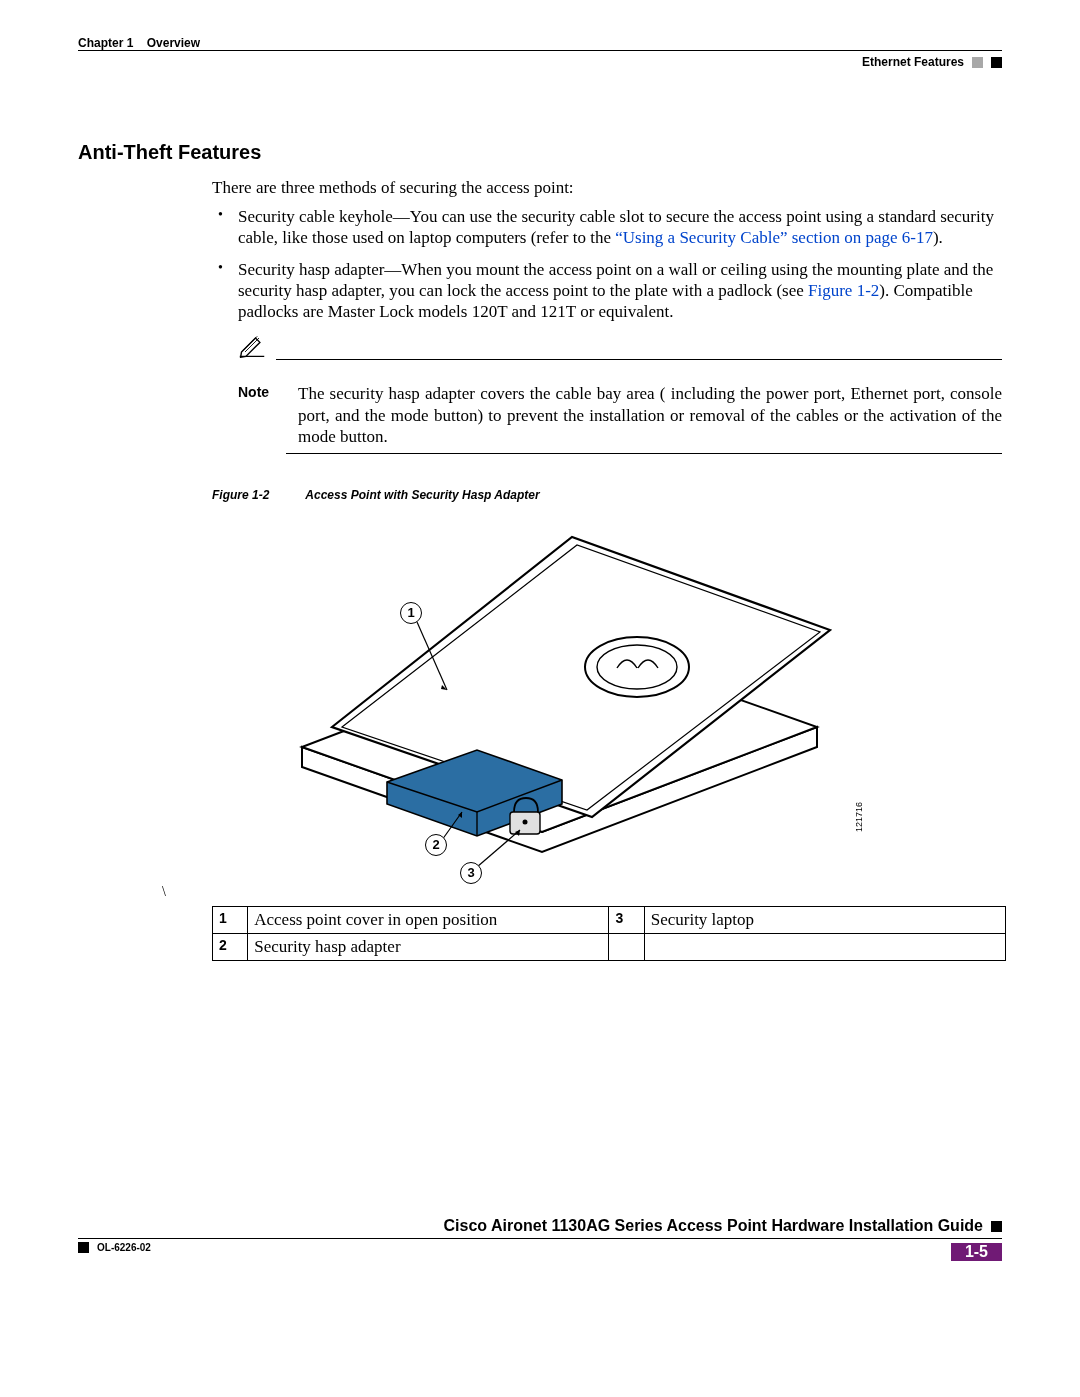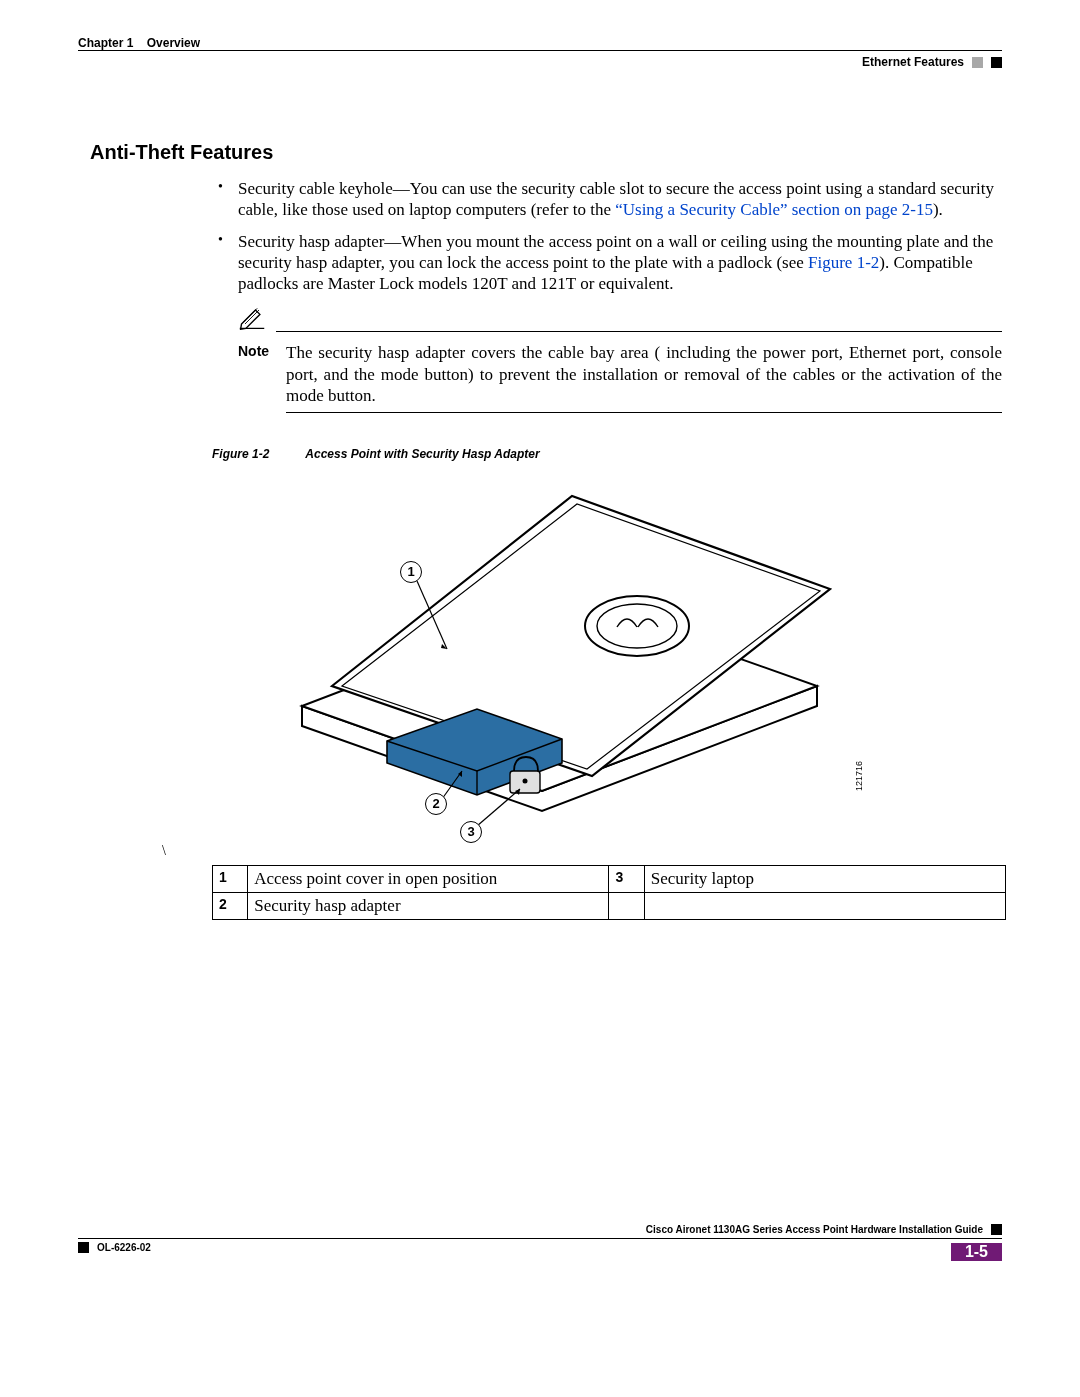--- a/index.html
+++ b/index.html
@@ -46,21 +46,21 @@
     margin-top: 4px;
   }
   .hdr-square { width: 11px; height: 11px; background: #000; display:inline-block; }
   .hdr-square.grey { background:#a8a8a8; }
 
   
   h2.section-title {
     font-family: Arial, Helvetica, sans-serif;
     font-size: 20px;
     font-weight: bold;
-    margin: 72px 0 14px 12px;
+    margin: 72px 0 14px 0;
   }
   .body-indent { margin-left: 134px; }
 
   p.intro { margin: 0 0 8px 0; font-size: 17px; }
 
   ul.bullets {
     list-style: none;
     padding: 0;
     margin: 0;
   }
@@ -92,22 +92,22 @@
   }
   .note-icon svg { width: 28px; height: 26px; }
   .note-rule-top {
     flex:1;
     border-top: 1px solid #000;
     height:0;
     margin-bottom:2px;
   }
   .note-body {
     display:flex;
-    gap:10px;
-    margin-top:8px;
+    gap:22px;
+    margin-top:21px;
   }
   .note-label {
     font-family: Arial, Helvetica, sans-serif;
     font-weight: bold;
     font-size: 14px;
     min-width: 38px;
     padding-top:1px;
   }
   .note-text {
     font-size: 17px;
@@ -190,21 +190,21 @@
     position: absolute;
     left: 78px; right: 78px; bottom: 34px;
   }
   .footer-title-row {
     display:flex;
     align-items:center;
     justify-content:flex-end;
     gap:8px;
     font-family: Arial, Helvetica, sans-serif;
     font-weight:bold;
-    font-size:10px;
+    font-size:16px;
     margin-bottom:3px;
   }
   .footer-line { border-top:1px solid #000; }
   .footer-bottom {
     display:flex;
     align-items:center;
     margin-top:3px;
     font-family: Arial, Helvetica, sans-serif;
     font-weight:bold;
     font-size:10px;
@@ -238,24 +238,25 @@
     <div class="hdr-right-row">
       <span>Ethernet Features</span>
       <span class="hdr-square grey"></span>
       <span class="hdr-square"></span>
     </div>
   </div>
 
   <h2 class="section-title">Anti-Theft Features</h2>
 
   <div class="body-indent">
+    <p class="intro">There are three methods of securing the access point:</p>
 
     <ul class="bullets">
       <li>
-        <span>Security cable keyhole—You can use the security cable slot to secure the access point using a standard security cable, like those used on laptop computers (refer to the </span><a href="#" class="link">“Using a Security Cable” section on page 2-15</a><span>).</span>
+        <span>Security cable keyhole—You can use the security cable slot to secure the access point using a standard security cable, like those used on laptop computers (refer to the </span><a href="#" class="link">“Using a Security Cable” section on page 6-17</a><span>).</span>
       </li>
       <li>
         <span>Security hasp adapter—When you mount the access point on a wall or ceiling using the mounting plate and the security hasp adapter, you can lock the access point to the plate with a padlock (see </span><a href="#" class="link">Figure 1-2</a><span>). Compatible padlocks are Master Lock models 120T and 121T or equivalent.</span>
       </li>
     </ul>
 
     <div class="note-block">
       <div class="note-icon-row">
         <span class="note-icon">
           <svg viewBox="0 0 32 28">

